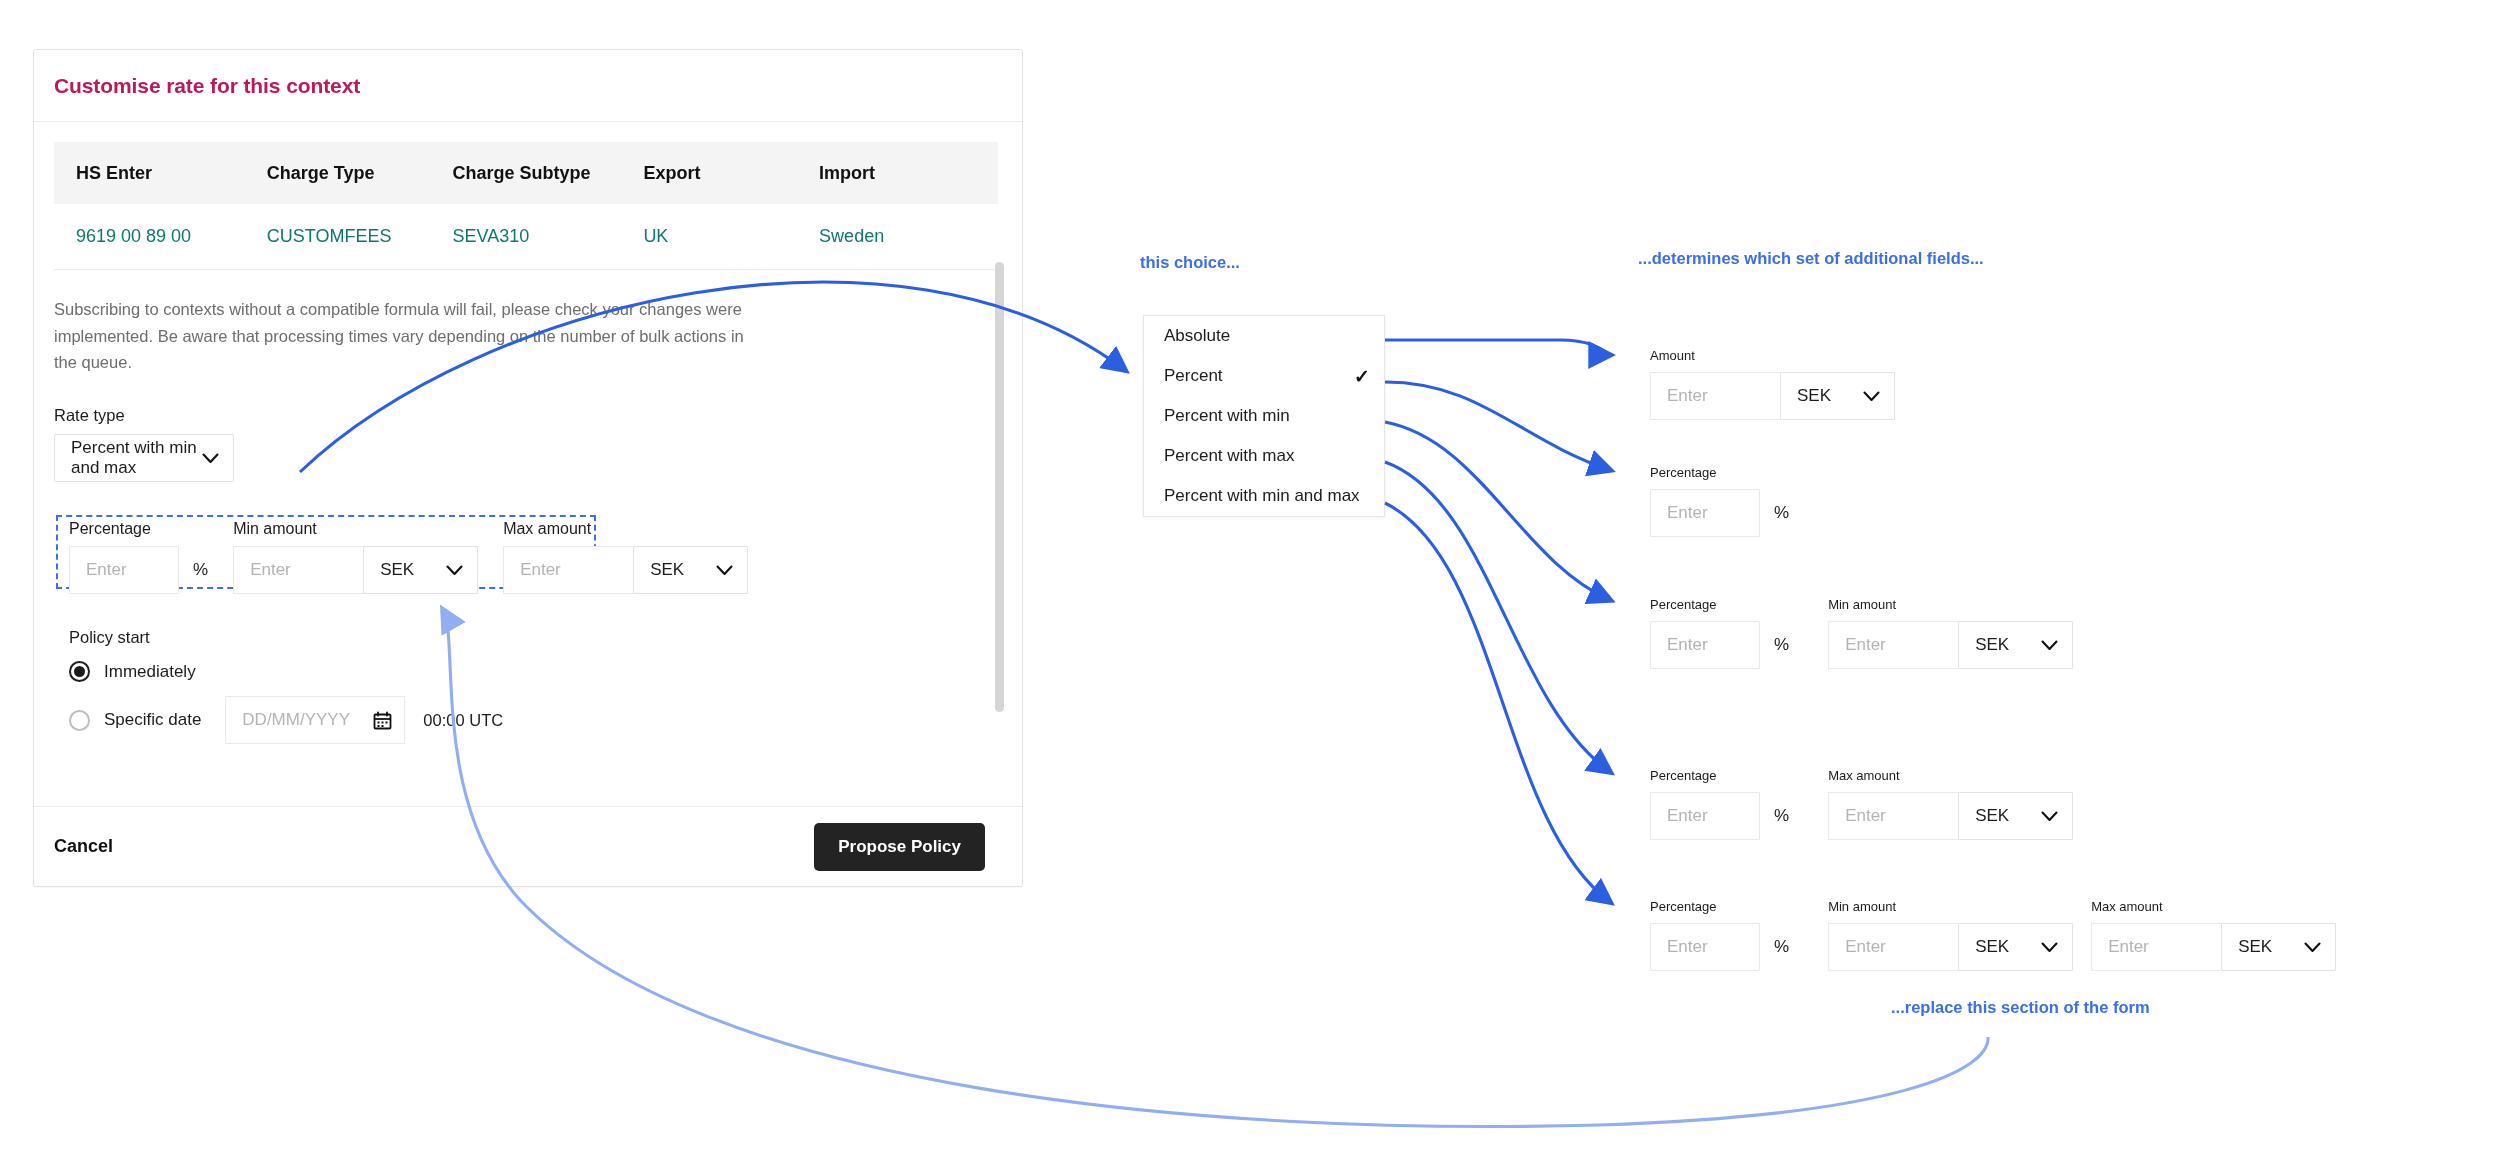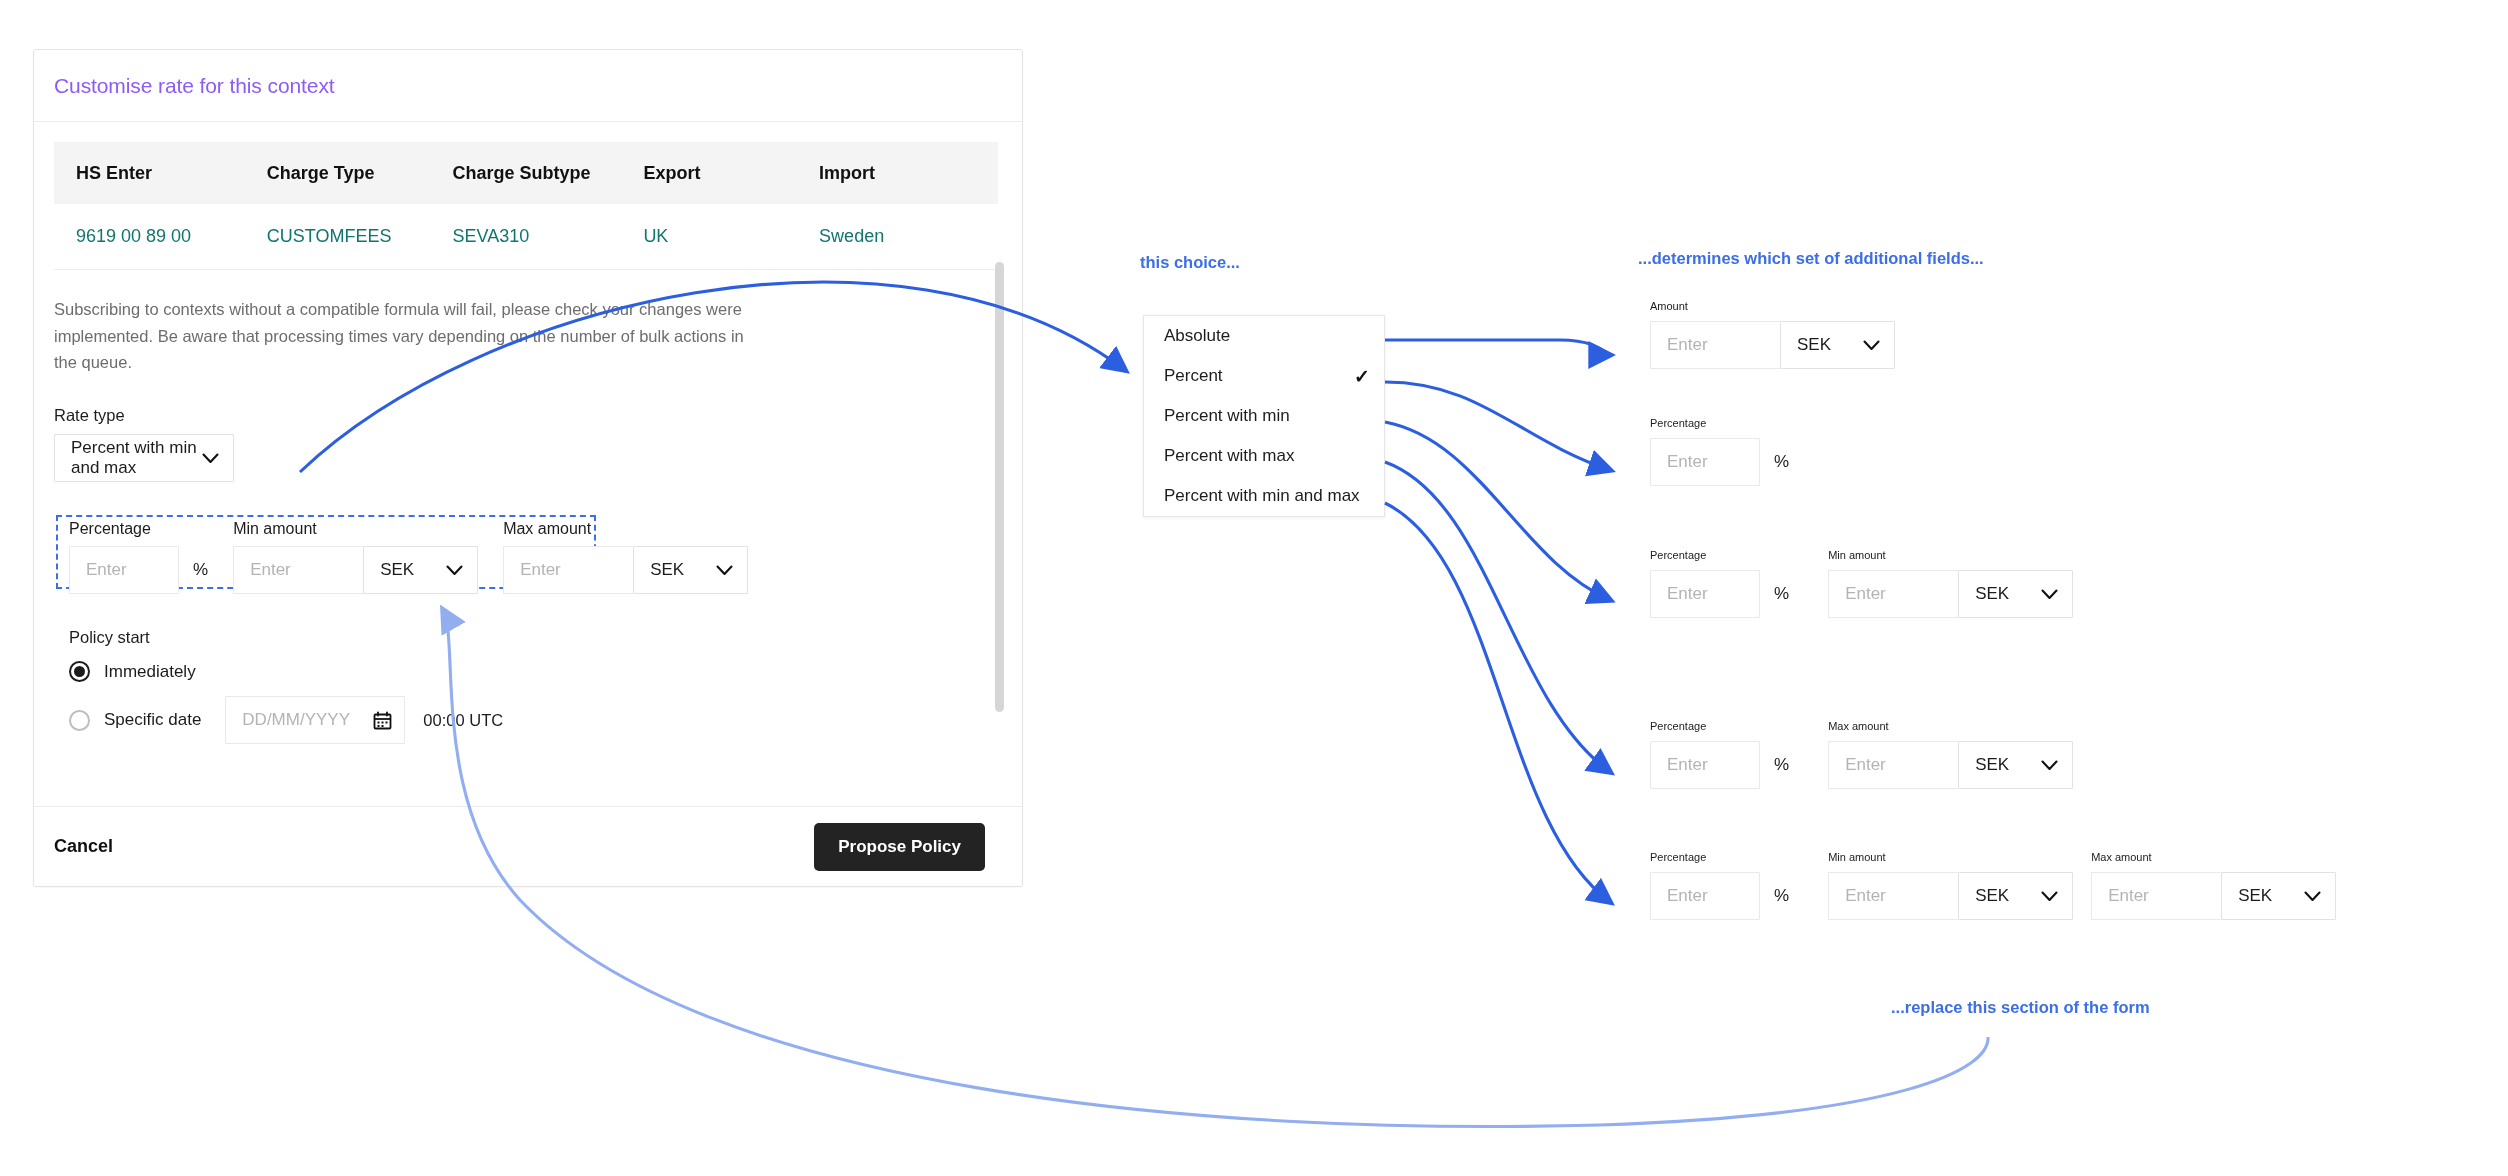--- a/index.html
+++ b/index.html
@@ -23,21 +23,21 @@
     border: 1px solid #e4e4e4;
     border-radius: 3px;
     box-shadow: 0 1px 2px rgba(0,0,0,.04);
   }
   .modal-header {
     height: 72px;
     border-bottom: 1px solid #ececec;
     display: flex; align-items: center;
     padding: 0 20px;
   }
-  .modal-title { font-size: 21px; font-weight: normal; color: #8b5cf6; letter-spacing: -.1px; }
+  .modal-title { font-size: 21px; font-weight: bold; color: #be185d; letter-spacing: -.1px; }
 
   .modal-body { position: relative; padding: 0 20px; height: 686px; overflow: hidden; }
 
   
   .ctx-table { width: 944px; margin-top: 20px; border-collapse: collapse; }
   .ctx-table th {
     background: #f4f4f4; text-align: left;
     font-size: 18px; font-weight: bold; color: #111;
     padding: 18px 0 18px 22px; height: 62px;
   }
@@ -128,21 +128,21 @@
     box-shadow: 0 1px 4px rgba(0,0,0,.06);
   }
   .dd-item {
     height: 40px; display: flex; align-items: center;
     padding: 0 14px 0 20px; font-size: 17px; color: #1c1c1c;
   }
   .dd-check { margin-left: auto; font-size: 19px; color: #111; font-weight: bold; }
 
   
   .variant { position: absolute; display: flex; }
-  .v-label { font-size: 11px; color: #1c1c1c; margin-bottom: 9px; }
+  .v-label { font-size: 13px; color: #1c1c1c; margin-bottom: 9px; margin-top: 48px; }
 
   
   .anno {
     position: absolute;
     color: #3b6ee8; font-weight: bold; font-size: 16.5px; line-height: 1.42;
   }
 </style>
 </head>
 <body>
 

